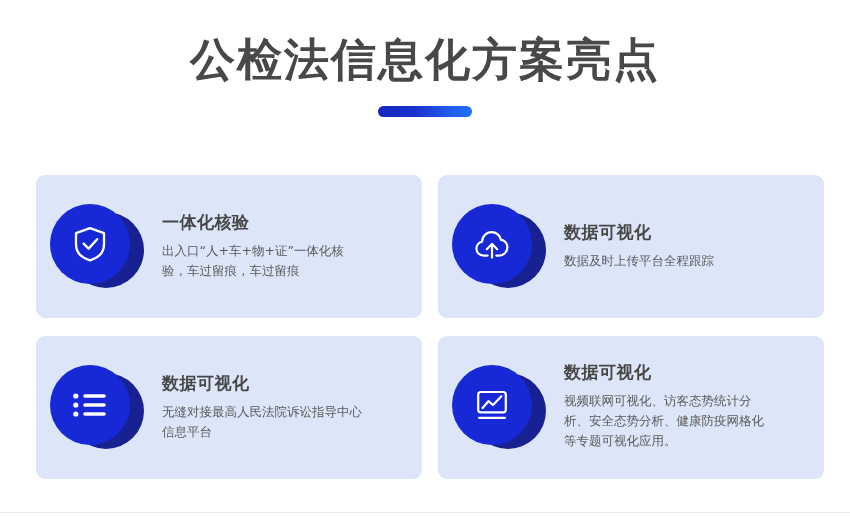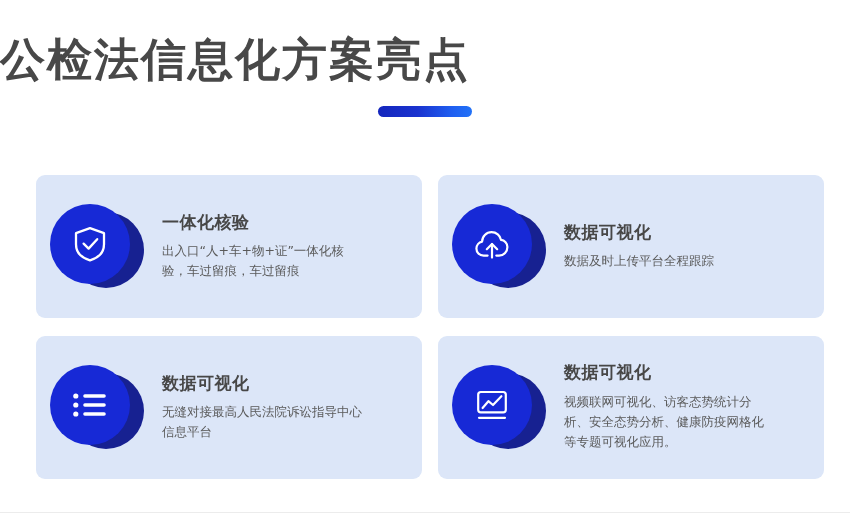--- a/index.html
+++ b/index.html
@@ -20,21 +20,21 @@
     width: 850px;
     height: 516px;
     position: relative;
     box-sizing: border-box;
     background: #ffffff;
   }
 
   
   .header {
     padding-top: 34px;
-    text-align: left;
+    text-align: center;
   }
   .page-title {
     font-size: 45px;
     font-weight: bold;
     color: #484848;
     letter-spacing: 2px;
     line-height: 1.15;
     margin: 0;
     font-family: "DejaVu Sans", "Liberation Sans", sans-serif;
   }
@@ -119,21 +119,21 @@
   }
   .card-desc {
     font-size: 12.5px;
     color: #5a5a5a;
     line-height: 1.62;
     margin: 0;
     max-width: 200px;
     font-family: "DejaVu Sans", "Liberation Sans", sans-serif;
   }
   .card.single-line .card-desc { max-width: 230px; font-family: Liberation Serif, serif; }
-  .card.wide-desc .card-desc { max-width: 205px; }
+  .card.wide-desc .card-desc { max-width: 205px; font-family: Liberation Mono, monospace; }
 
   
   .bottom-rule {
     position: absolute;
     left: 0;
     top: 512px;
     width: 850px;
     height: 1px;
     background: #ececec;
   }

